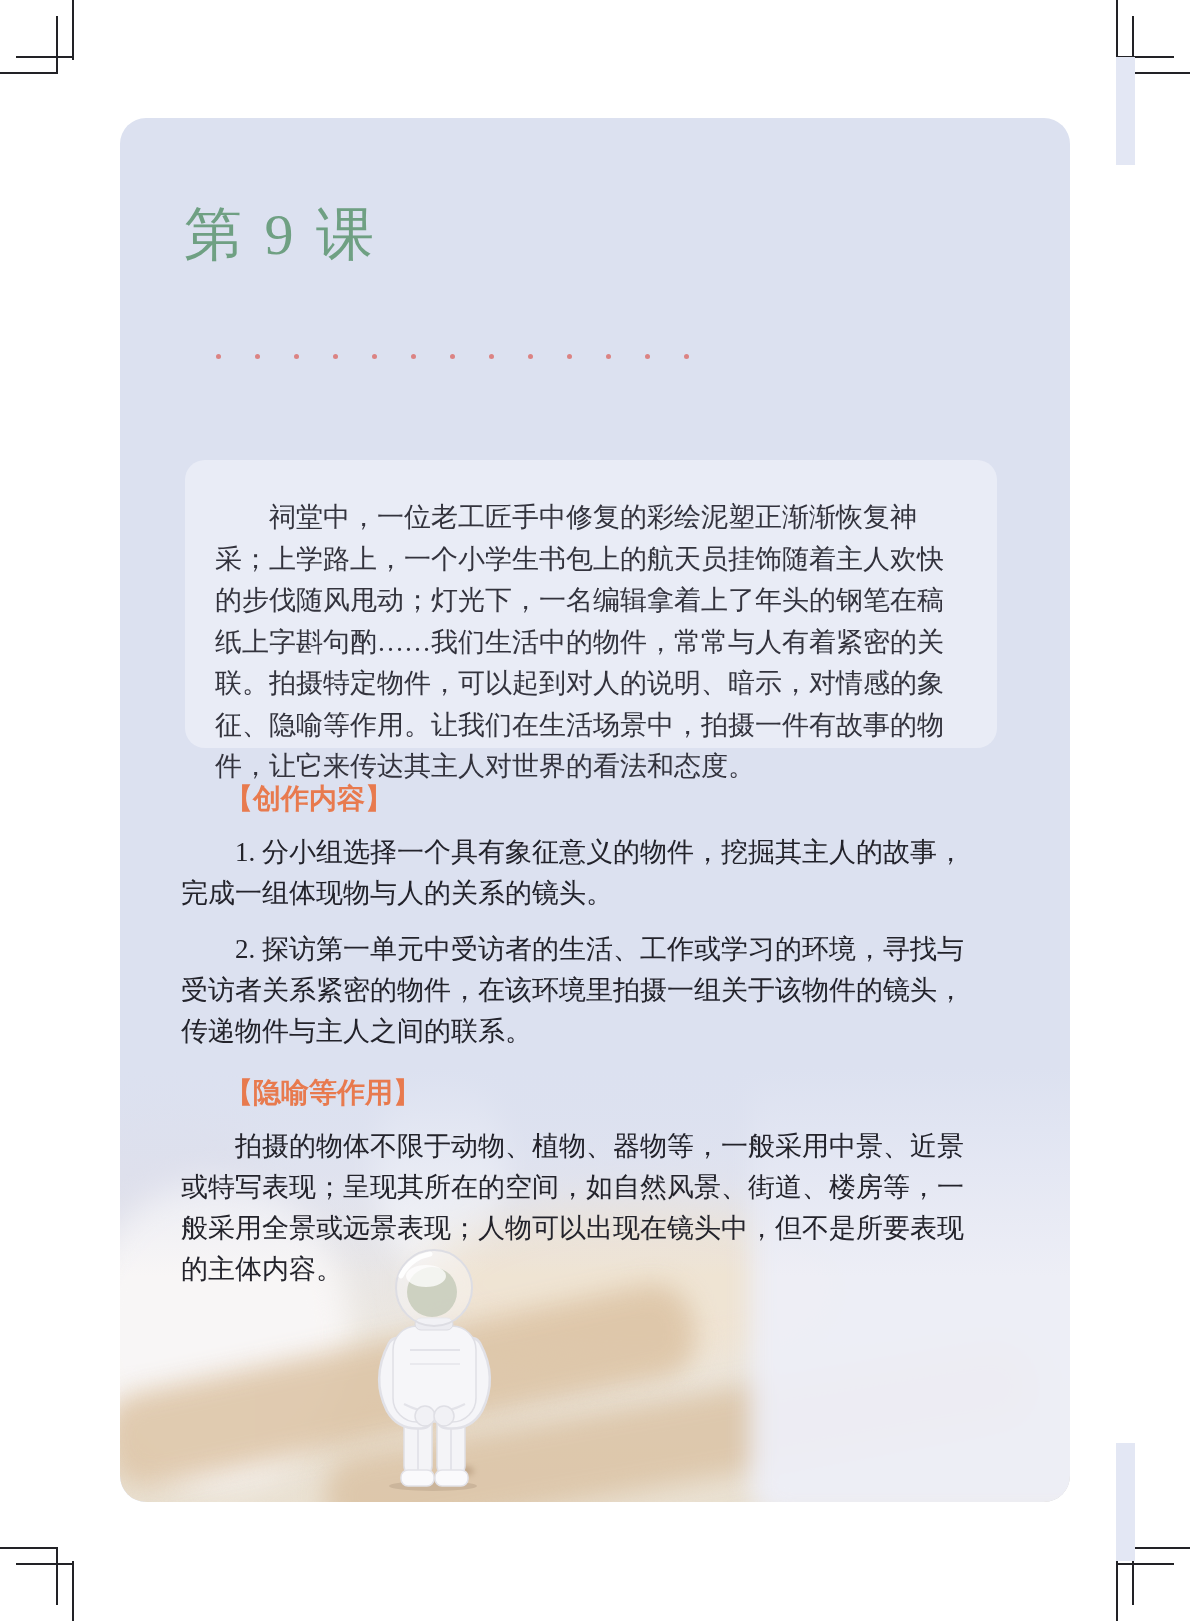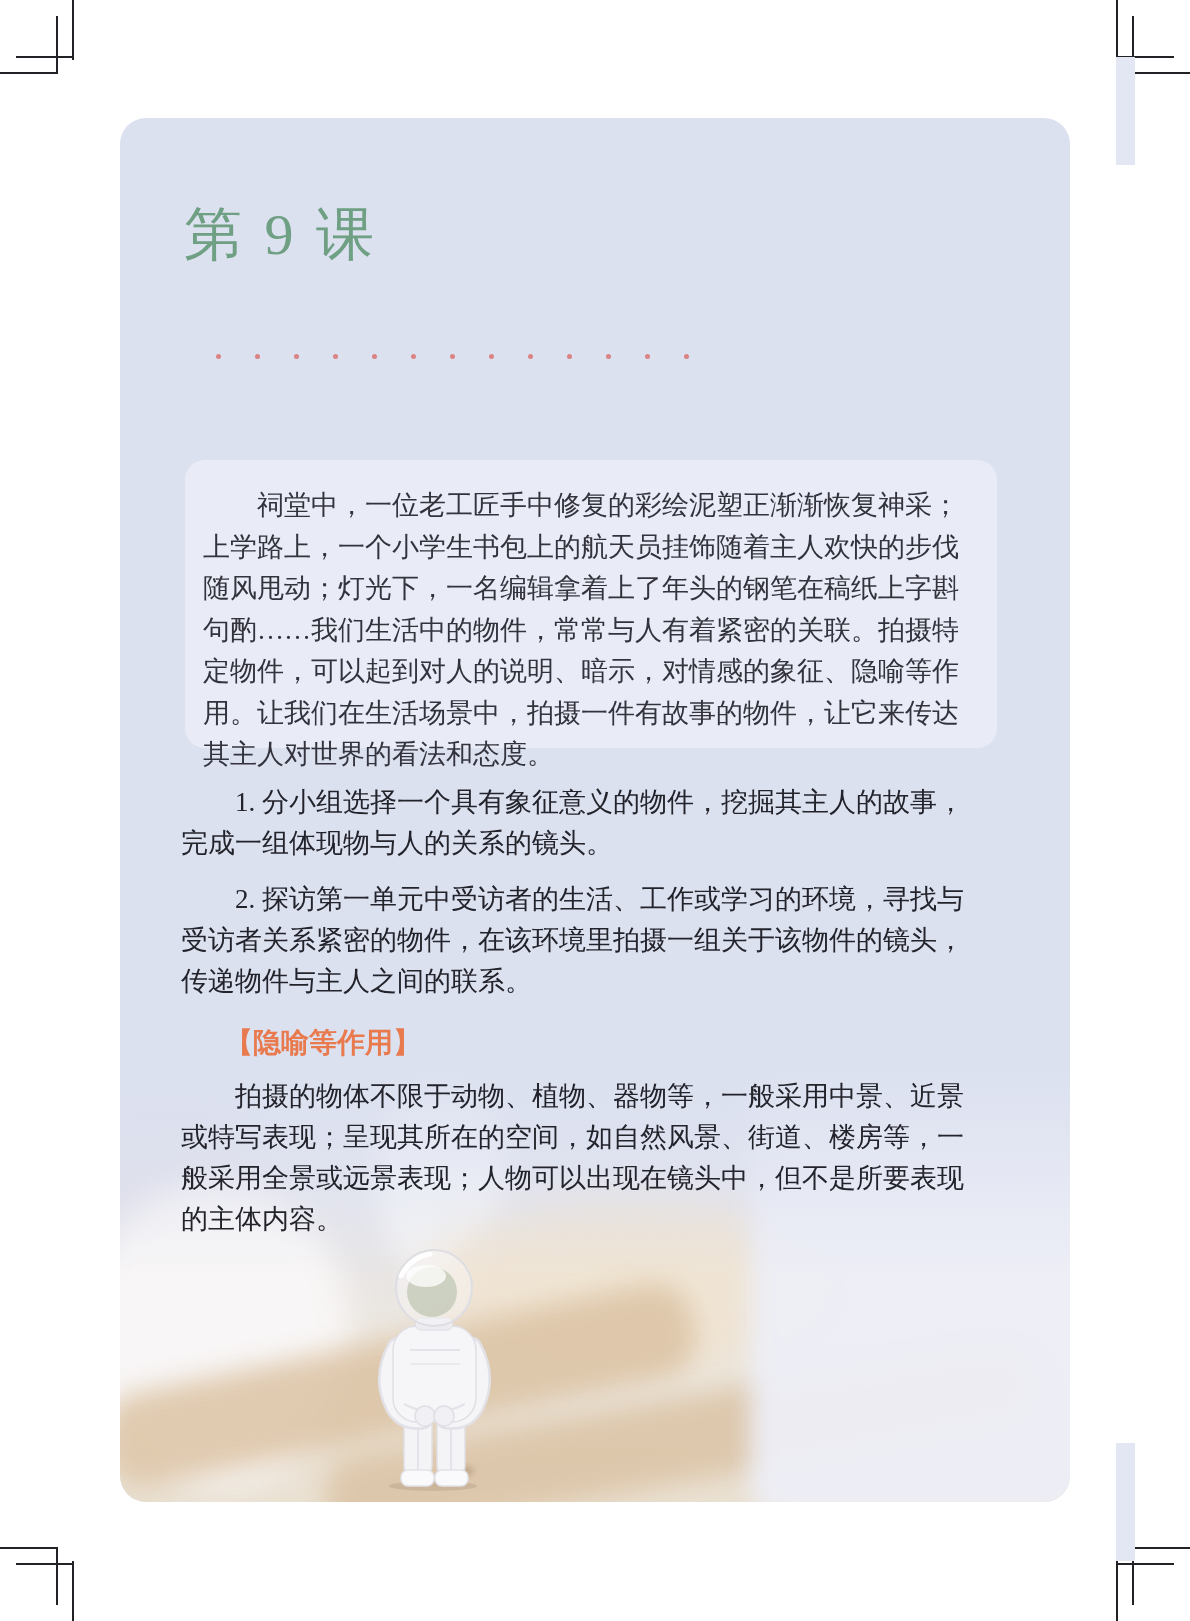--- a/index.html
+++ b/index.html
@@ -47,21 +47,21 @@
   .kicker{position:absolute;left:64px;top:84px;font-size:58px;line-height:1.15;
           color:var(--accent-green);font-family:"Liberation Serif","DejaVu Serif",serif;
           letter-spacing:4px;font-weight:500;}
   .title{position:absolute;left:66px;top:174px;font-size:40px;line-height:1.2;font-weight:bold;
          color:var(--accent-green);font-family:"Liberation Sans","DejaVu Sans",sans-serif;letter-spacing:1px;}
   .dots{position:absolute;left:96px;top:236px;display:flex;gap:34px;}
   .dots i{width:5px;height:5px;border-radius:50%;background:var(--dot-red);}
 
   .intro-box{position:absolute;left:65px;top:342px;width:812px;height:288px;
              background:var(--intro-bg);border-radius:20px;padding:25px 16px 0 18px;}
-  .intro-box p{margin:0;font-size:27px;line-height:41.5px;color:var(--intro-ink);
+  .intro-box p{margin:12px;font-size:27px;line-height:41.5px;color:var(--intro-ink);
                text-indent:2em;font-family:"Liberation Serif","DejaVu Serif",serif;}
 
   .content{position:absolute;left:61px;top:664px;width:790px;z-index:2;}
   .content h3{margin:0 0 16px 44px;font-size:28px;line-height:34px;font-weight:bold;
               color:var(--accent-orange);font-family:"Liberation Sans","DejaVu Sans",sans-serif;}
   .content p{margin:0 0 15px;font-size:27px;line-height:41px;color:var(--body-ink);
              text-indent:2em;font-family:"Liberation Serif","DejaVu Serif",serif;}
   .content .gap{height:9px;}
 
   
@@ -132,20 +132,21 @@
         <i></i>
         <i></i>
         <i></i>
       </div>
 
     <div class="intro-box">
       <p>祠堂中，一位老工匠手中修复的彩绘泥塑正渐渐恢复神采；上学路上，一个小学生书包上的航天员挂饰随着主人欢快的步伐随风甩动；灯光下，一名编辑拿着上了年头的钢笔在稿纸上字斟句酌……我们生活中的物件，常常与人有着紧密的关联。拍摄特定物件，可以起到对人的说明、暗示，对情感的象征、隐喻等作用。让我们在生活场景中，拍摄一件有故事的物件，让它来传达其主人对世界的看法和态度。</p>
     </div>
 
     <div class="content">
+      <h3>【创作内容】</h3>
       <p>1. 分小组选择一个具有象征意义的物件，挖掘其主人的故事，完成一组体现物与人的关系的镜头。</p>
       <p>2. 探访第一单元中受访者的生活、工作或学习的环境，寻找与受访者关系紧密的物件，在该环境里拍摄一组关于该物件的镜头，传递物件与主人之间的联系。</p>
       <div class="gap"></div>
       <h3>【隐喻等作用】</h3>
       <p>拍摄的物体不限于动物、植物、器物等，一般采用中景、近景或特写表现；呈现其所在的空间，如自然风景、街道、楼房等，一般采用全景或远景表现；人物可以出现在镜头中，但不是所要表现的主体内容。</p>
     </div>
 
     <div class="photo">
       <div class="blob b-blue-left"></div>
       <div class="blob b-white-left"></div>

